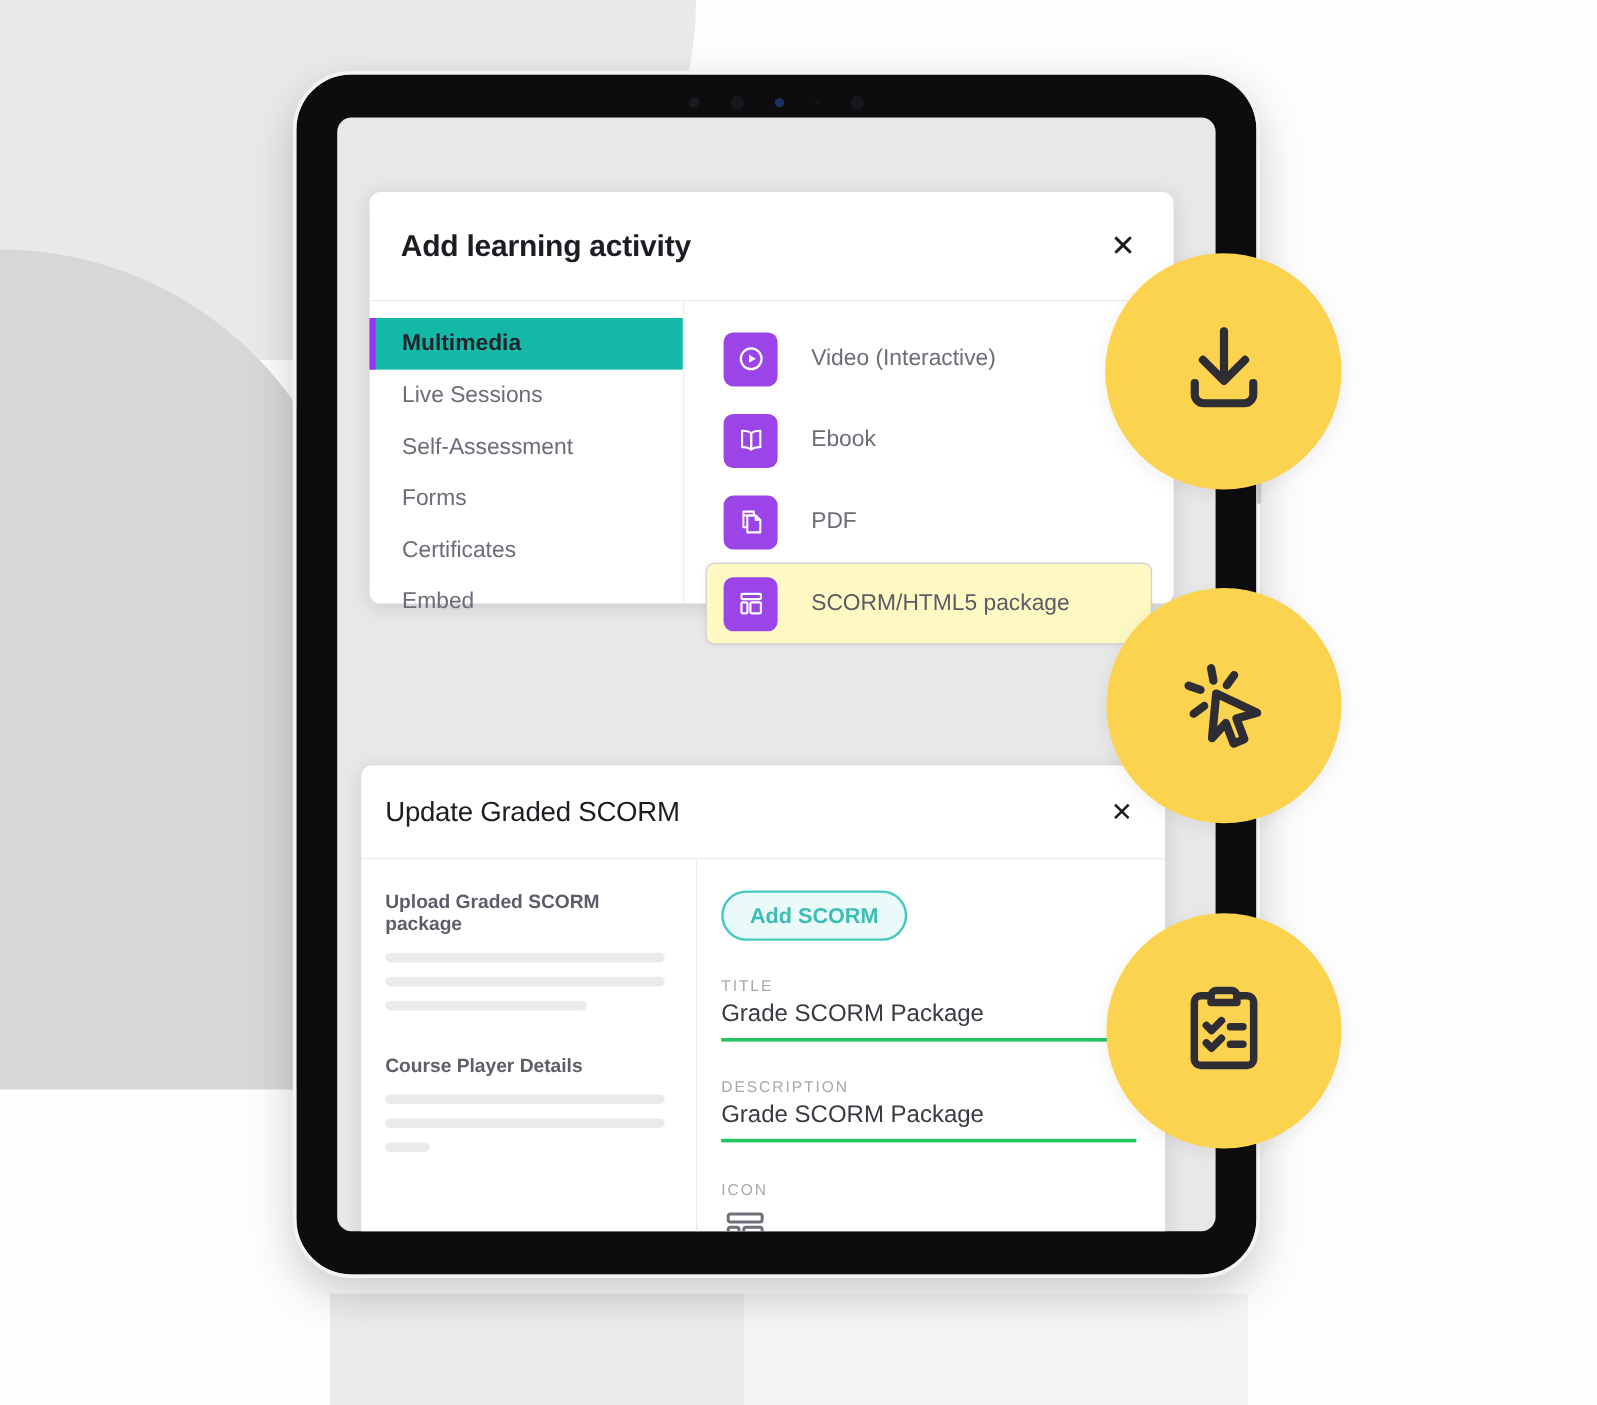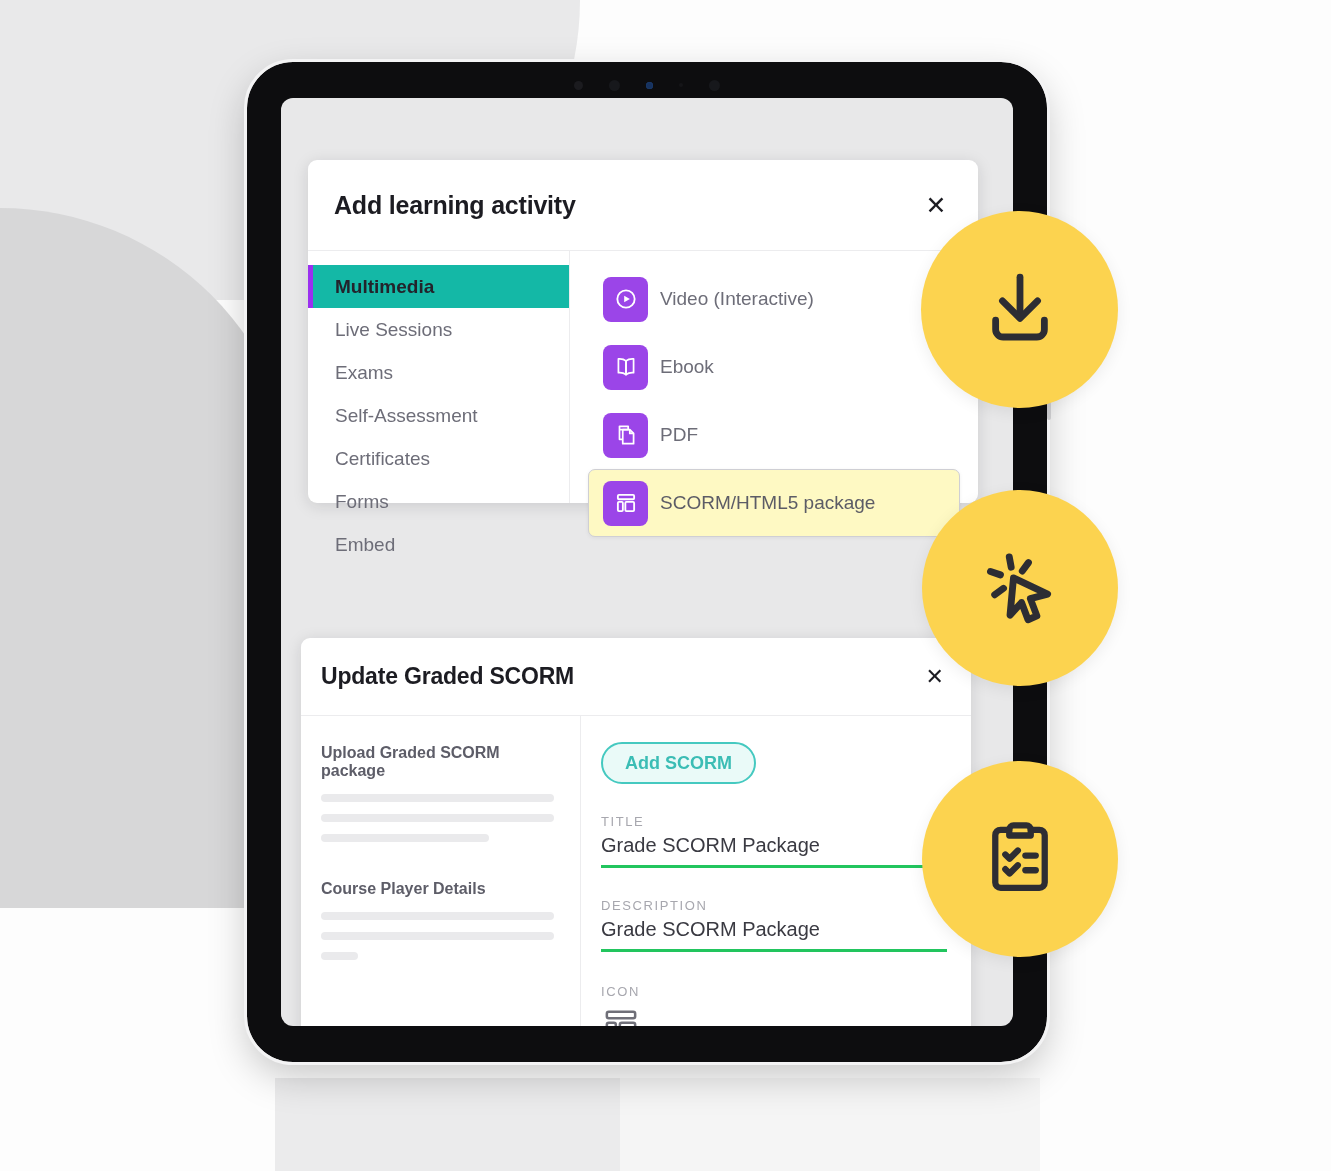--- a/index.html
+++ b/index.html
@@ -113,21 +113,21 @@
   .nav-item.active {
     background: #14b8a6; color: #23232b; font-weight: 700;
   }
   .nav-item.active::before {
     content: ""; position: absolute; left: 0; top: 0; bottom: 0;
     width: 5px; background: #9b30f0;
   }
 
   .activity-list { flex: 1; padding: 14px 18px 0 18px; }
   .activity-row {
-    display: flex; align-items: center; gap: 12px;
+    display: flex; align-items: center; gap: 28px;
     height: 68px;
     padding: 0 14px;
     border: 1px solid transparent;
     border-radius: 7px;
     cursor: pointer;
   }
   .activity-row.selected {
     border-color: #cfcfd4;
     background: #fef9c3;
     box-shadow: 0 1px 4px rgba(0,0,0,0.06);
@@ -141,21 +141,21 @@
   .act-label { font-size: 19px; color: #6d6d78; }
   .activity-row.selected .act-label { color: #5c5c66; }
 
   
   .card-scorm { left: 20px; top: 540px; width: 670px; height: 420px; }
   .scorm-header {
     display: flex; align-items: center; justify-content: space-between;
     height: 78px; padding: 0 27px 0 20px;
     border-bottom: 1px solid #ececee;
   }
-  .scorm-title { font-size: 23px; font-weight: 700; color: #1c1c22; letter-spacing: -0.2px; }
+  .scorm-title { font-size: 23px; font-weight: 400; color: #1c1c22; letter-spacing: -0.2px; }
 
   .scorm-body { display: flex; height: calc(100% - 78px); }
   .scorm-left {
     width: 280px; flex: 0 0 280px;
     border-right: 1px solid #ececee;
     padding: 28px 26px 0 20px;
   }
   .sec-label { font-size: 16px; font-weight: 700; color: #5d5d68; margin-bottom: 14px; }
   .skel { height: 8px; border-radius: 4px; background: #eaeaec; margin-bottom: 12px; }
   .skel.w100 { width: 100%; }
@@ -236,30 +236,27 @@
         <div class="card-body">
 
           <div class="side-nav">
             <div class="nav-item active">
               <span>Multimedia</span>
             </div>
             <div class="nav-item">
               <span>Live Sessions</span>
             </div>
             <div class="nav-item">
-              <span>Exams</span>
-            </div>
-            <div class="nav-item">
               <span>Self-Assessment</span>
             </div>
             <div class="nav-item">
+              <span>Forms</span>
+            </div>
+            <div class="nav-item">
               <span>Certificates</span>
-            </div>
-            <div class="nav-item">
-              <span>Forms</span>
             </div>
             <div class="nav-item">
               <span>Embed</span>
             </div>
           </div>
 
           <div class="activity-list">
 
             <div class="activity-row">
               <span class="act-icon">

